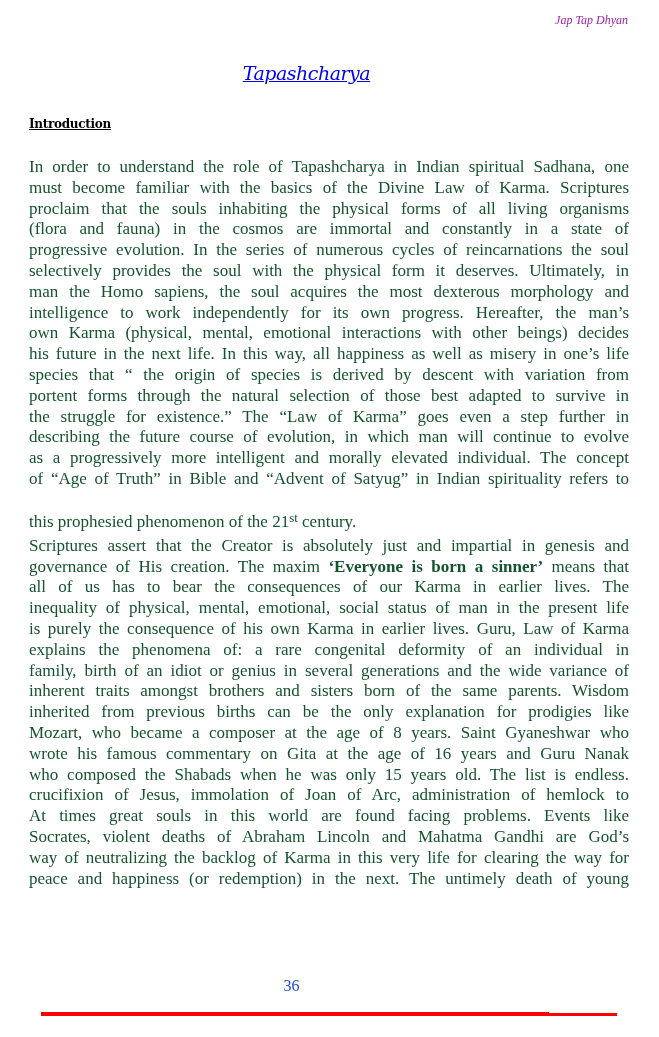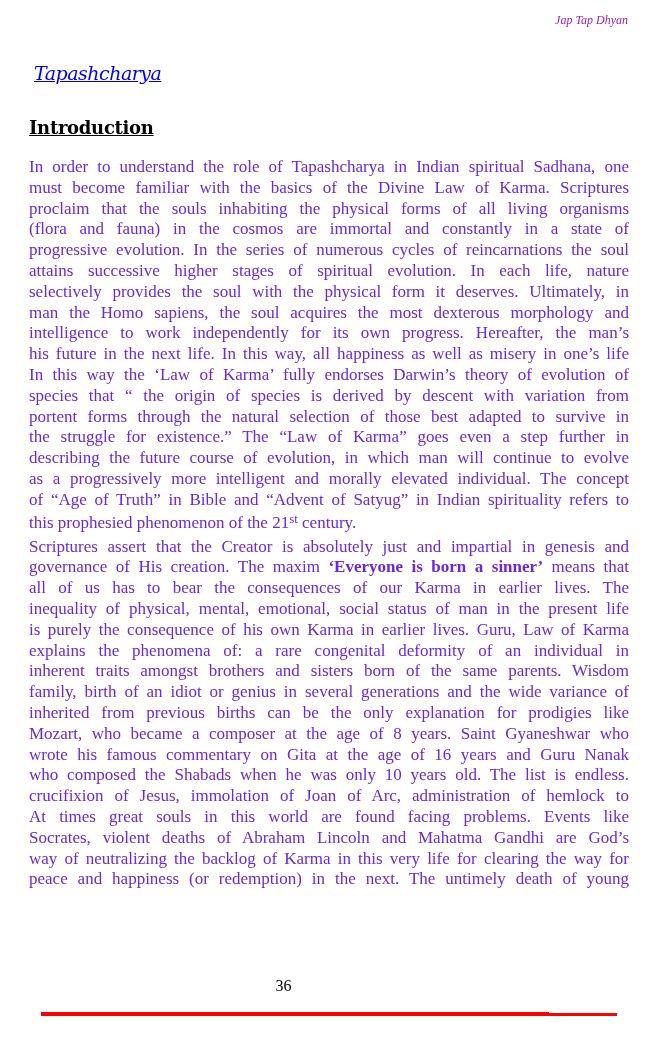--- a/index.html
+++ b/index.html
@@ -2,42 +2,42 @@
 <html><head>
 <meta charset="utf-8">
 <style>
   html, body { margin: 0; padding: 0; background: #ffffff; }
   body { width: 659px; height: 1037px; position: relative; overflow: hidden; }
   .running-header {
     position: absolute; top: 13px; right: 31px;
     font-family: "Liberation Serif", serif; font-style: italic; font-size: 12px; color: #a21caf;
   }
   .title {
-    position: absolute; top: 62px; left: 0; width: 613px; 
+    position: absolute; top: 62px; left: 0; width: 613px; text-align: center;
     font-family: "DejaVu Serif", serif; font-style: italic; font-size: 19px;
-    color: #0000ee; text-decoration: underline; letter-spacing: -0.5px; margin-left: 34px;
+    color: #0000ee; text-decoration: underline; letter-spacing: -0.5px;
   }
   .section-heading {
     position: absolute; top: 117px; left: 29px;
-    font-family: "DejaVu Serif", serif; font-weight: bold; font-size: 18px;
+    font-family: "DejaVu Serif", serif; font-weight: bold; font-size: 12px;
     color: #000; text-decoration: underline; letter-spacing: -0.3px;
   }
   .body-text {
     position: absolute; top: 157px; left: 29px; width: 600px;
-    font-family: "Liberation Serif", serif; font-size: 17px; color: #6d28d9;
+    font-family: "Liberation Serif", serif; font-size: 17px; color: #14532d;
     line-height: 20.8px;
   }
   .line { display: block; text-align: justify; text-align-last: justify; white-space: nowrap; height: 20.8px; }
   .line.last { text-align-last: left; }
-  .line.tall { height: 24px; padding-top: 2px; }
+  .line.tall { height: 24px; padding-top: 2px; margin-top: 20px; }
   .line b { font-weight: bold; }
   sup { font-size: 13px; vertical-align: 5px; line-height: 0; }
   .page-number {
-    position: absolute; top: 977px; left: 0; width: 567px; text-align: center;
-    font-family: "Liberation Serif", serif; font-size: 16px; color: #000000;
+    position: absolute; top: 977px; left: 8px; width: 567px; text-align: center;
+    font-family: "Liberation Serif", serif; font-size: 16px; color: #1d4ed8;
   }
   .footer-rule {
     position: absolute; top: 1012px; left: 41px; width: 508px; height: 4px; background: #ff0000;
   }
   .footer-rule-end {
     position: absolute; top: 1013px; left: 549px; width: 68px; height: 3px; background: #ff0000;
   }
 </style>
 </head>
 <body>
@@ -49,51 +49,50 @@
 <div class="section-heading">Introduction</div>
 
 <div class="body-text">
 
   <div>
     <span class="line">In order to understand the role of Tapashcharya in Indian spiritual Sadhana, one</span>
     <span class="line">must become familiar with the basics of the Divine Law of Karma. Scriptures</span>
     <span class="line">proclaim that the souls inhabiting the physical forms of all living organisms</span>
     <span class="line">(flora and fauna) in the cosmos are immortal and constantly in a state of</span>
     <span class="line">progressive evolution. In the series of numerous cycles of reincarnations the soul</span>
-    <span class="line">attains successive higher stages of spiritual evolution. In each life, nature</span>
     <span class="line">selectively provides the soul with the physical form it deserves. Ultimately, in</span>
     <span class="line">man the Homo sapiens, the soul acquires the most dexterous morphology and</span>
     <span class="line">intelligence to work independently for its own progress. Hereafter, the man’s</span>
+    <span class="line">own Karma (physical, mental, emotional interactions with other beings) decides</span>
     <span class="line">his future in the next life. In this way, all happiness as well as misery in one’s life</span>
   </div>
 
   <div>
-    <span class="line">In this way the ‘Law of Karma’ fully endorses Darwin’s theory of evolution of</span>
     <span class="line">species that “ the origin of species is derived by descent with variation from</span>
     <span class="line">portent forms through the natural selection of those best adapted to survive in</span>
     <span class="line">the struggle for existence.” The “Law of Karma” goes even a step further in</span>
     <span class="line">describing the future course of evolution, in which man will continue to evolve</span>
     <span class="line">as a progressively more intelligent and morally elevated individual. The concept</span>
     <span class="line">of “Age of Truth” in Bible and “Advent of Satyug” in Indian spirituality refers to</span>
     <span class="line last tall"><span>this prophesied phenomenon of the 21</span><sup>st</sup><span> century.</span></span>
   </div>
 
   <div>
     <span class="line">Scriptures assert that the Creator is absolutely just and impartial in genesis and</span>
     <span class="line"><span>governance of His creation. The maxim </span><b>‘Everyone is born a sinner’</b><span> means that</span></span>
     <span class="line">all of us has to bear the consequences of our Karma in earlier lives. The</span>
     <span class="line">inequality of physical, mental, emotional, social status of man in the present life</span>
     <span class="line">is purely the consequence of his own Karma in earlier lives. Guru, Law of Karma</span>
     <span class="line">explains the phenomena of: a rare congenital deformity of an individual in</span>
+    <span class="line">family, birth of an idiot or genius in several generations and the wide variance of</span>
     <span class="line">inherent traits amongst brothers and sisters born of the same parents. Wisdom</span>
-    <span class="line">family, birth of an idiot or genius in several generations and the wide variance of</span>
     <span class="line">inherited from previous births can be the only explanation for prodigies like</span>
     <span class="line">Mozart, who became a composer at the age of 8 years. Saint Gyaneshwar who</span>
     <span class="line">wrote his famous commentary on Gita at the age of 16 years and Guru Nanak</span>
-    <span class="line">who composed the Shabads when he was only 10 years old. The list is endless.</span>
+    <span class="line">who composed the Shabads when he was only 15 years old. The list is endless.</span>
     <span class="line">crucifixion of Jesus, immolation of Joan of Arc, administration of hemlock to</span>
     <span class="line">At times great souls in this world are found facing problems. Events like</span>
     <span class="line">Socrates, violent deaths of Abraham Lincoln and Mahatma Gandhi are God’s</span>
     <span class="line">way of neutralizing the backlog of Karma in this very life for clearing the way for</span>
     <span class="line">peace and happiness (or redemption) in the next. The untimely death of young</span>
   </div>
 </div>
 
 <div class="page-number">36</div>
 <div class="footer-rule" style="background: rgb(255, 0, 0);"></div>

